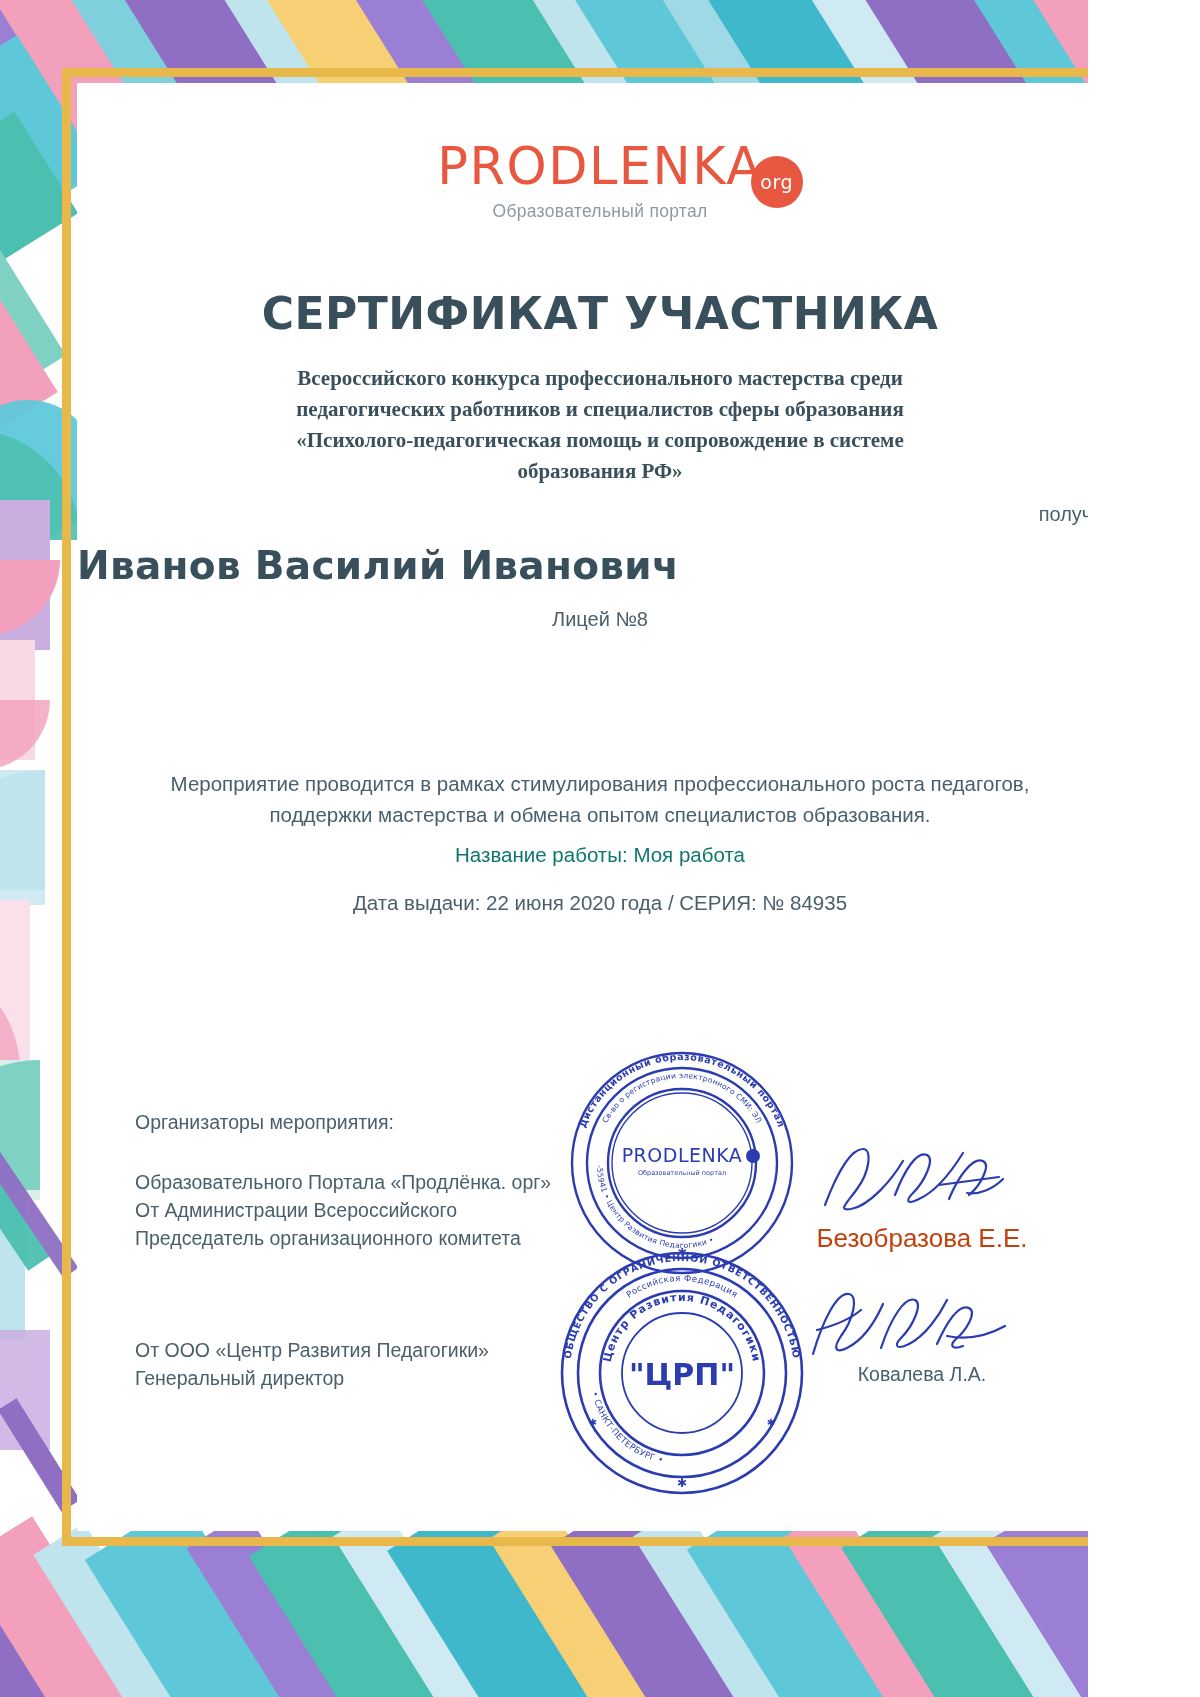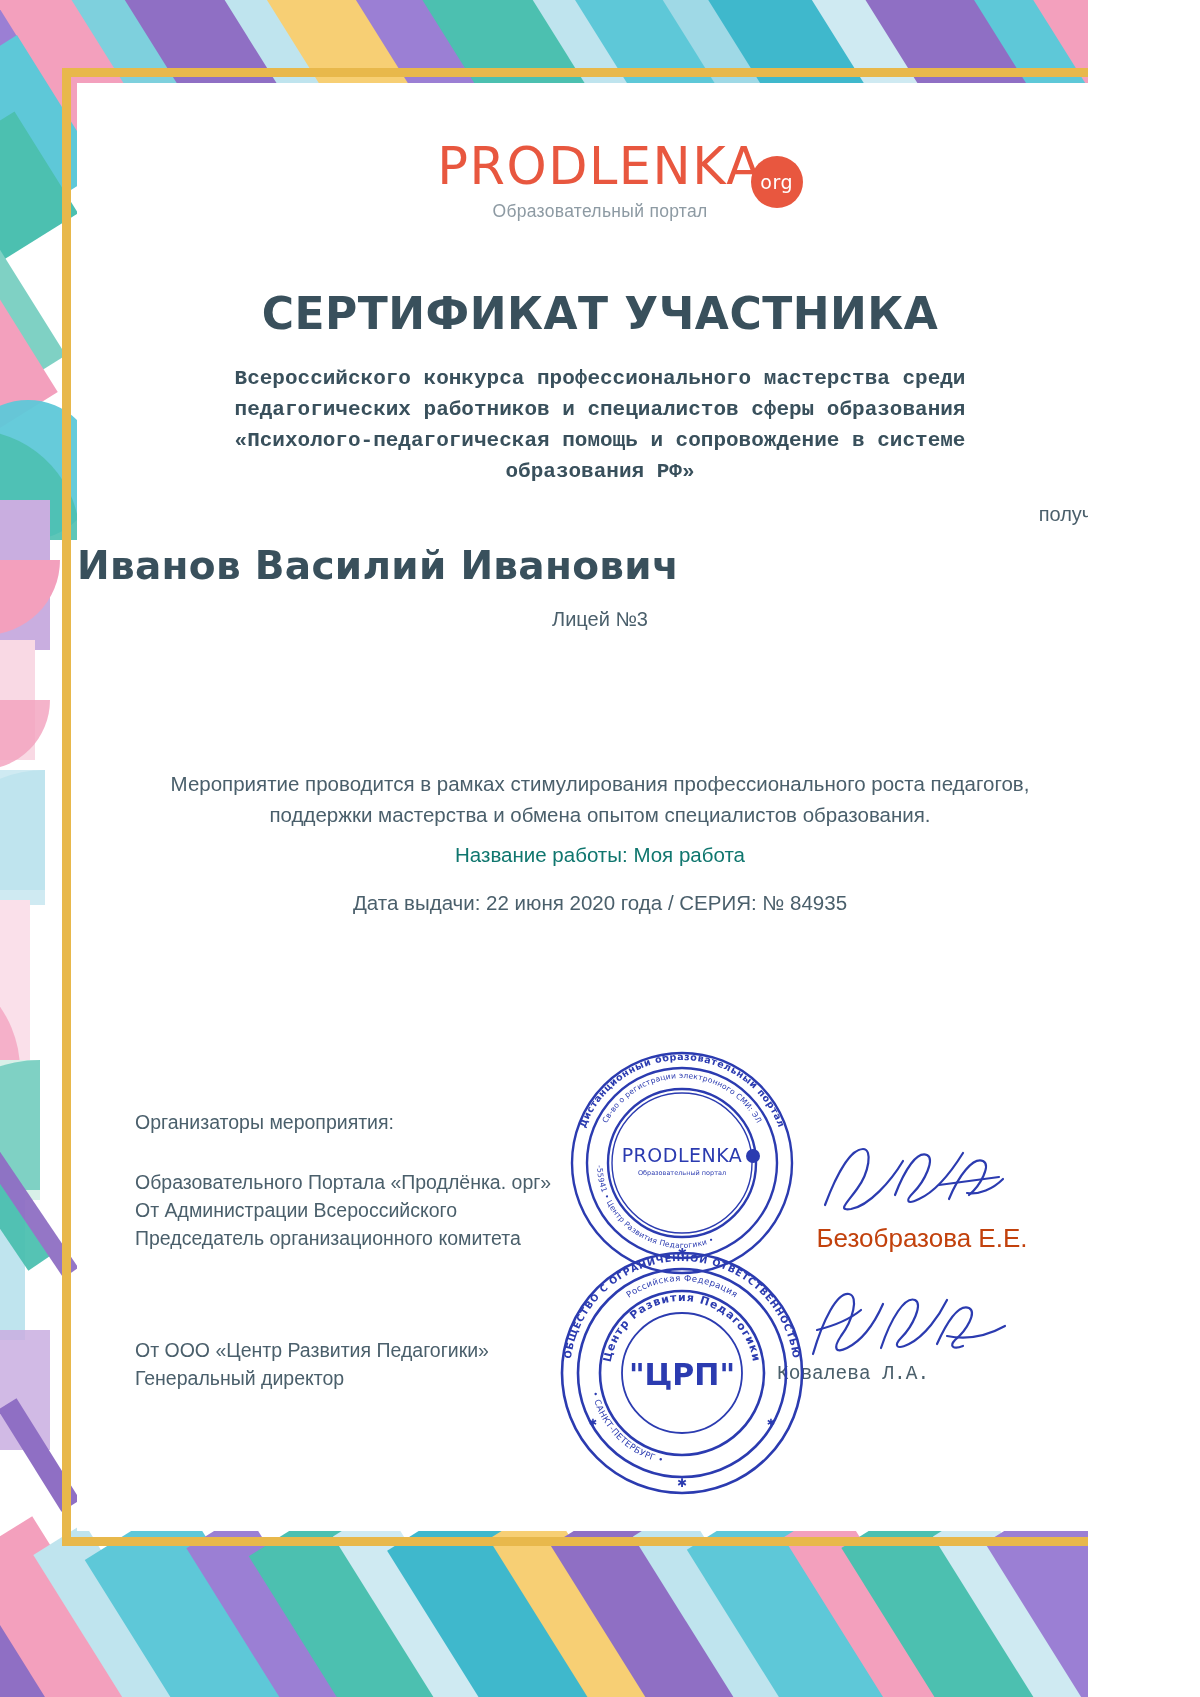--- a/index.html
+++ b/index.html
@@ -105,21 +105,21 @@
   
   .cert-subtitle {
     position: absolute;
     left: 75px; top: 280px;
     width: 896px;
     text-align: center;
     font-size: 21px;
     font-weight: bold;
     line-height: 31px;
     color: #39505c;
-    font-family: Liberation Mono, monospace;
+    font-family: Liberation Serif, serif;
   }
 
   .receives-label {
     position: absolute;
     left: 0; top: 420px;
     width: 100%;
     text-align: right;
     font-size: 20px;
     color: #4a5f6b;
   }
@@ -200,23 +200,23 @@
     left: 700px; top: 1140px;
     width: 290px;
     text-align: center;
     font-size: 26px;
     color: #c2410c;
   }
   .signer-2 {
     position: absolute;
     left: 700px; top: 1280px;
     width: 290px;
+    text-align: center;
     font-size: 19.5px;
     color: #4a5f6b;
-    font-family: Liberation Mono, monospace;
   }
 
   
   .stamp { position: absolute; }
   #stamp-1 { left: 480px; top: 955px; }
   #stamp-2 { left: 470px; top: 1155px; }
   #sig-1 { position: absolute; left: 730px; top: 1050px; }
   #sig-2 { position: absolute; left: 720px; top: 1195px; }
 </style>
 </head>
@@ -351,21 +351,21 @@
 
     <div class="cert-subtitle">
       <div>Всероссийского конкурса профессионального мастерства среди</div>
       <div>педагогических работников и специалистов сферы образования</div>
       <div>«Психолого-педагогическая помощь и сопровождение в системе</div>
       <div>образования РФ»</div>
     </div>
 
     <div class="receives-label">получает</div>
     <div class="recipient-name">Иванов Василий Иванович</div>
-    <div class="recipient-org">Лицей №3</div>
+    <div class="recipient-org">Лицей №8</div>
 
     <div class="body-par" id="body-par-2">Мероприятие проводится в рамках стимулирования профессионального роста педагогов, поддержки мастерства и обмена опытом специалистов образования.</div>
 
     <div class="work-title-line">Название работы: Моя работа</div>
     <div class="date-line">Дата выдачи: 22 июня 2020 года / СЕРИЯ: № 84935</div>
 
     <div class="organizers-heading">Организаторы мероприятия:</div>
 
     <div class="org-block-1">
       <div>Образовательного Портала «Продлёнка. орг»</div>

